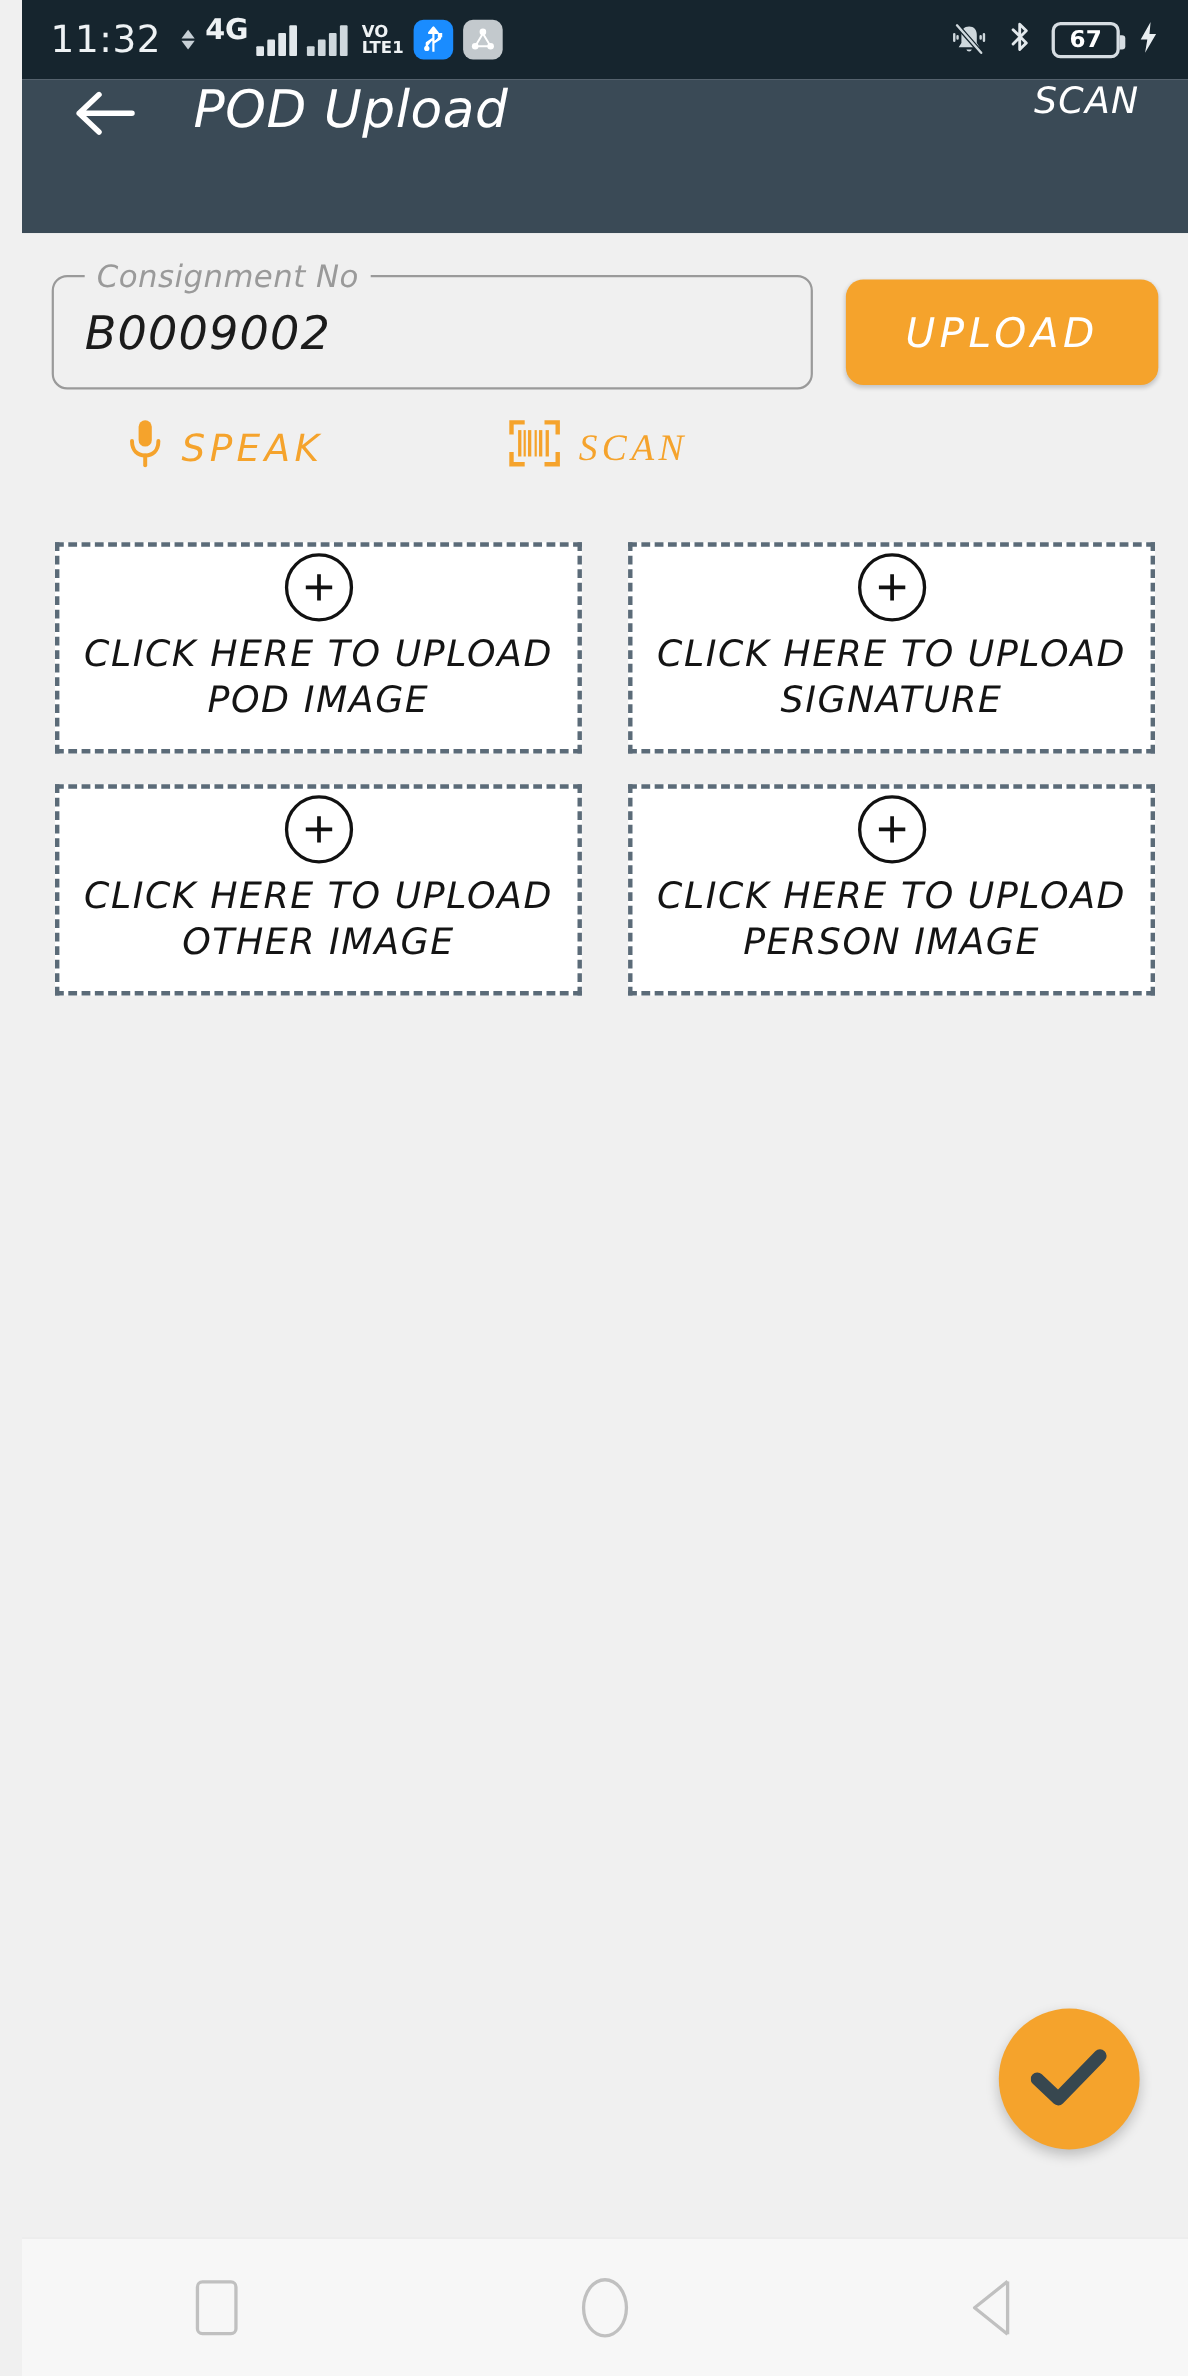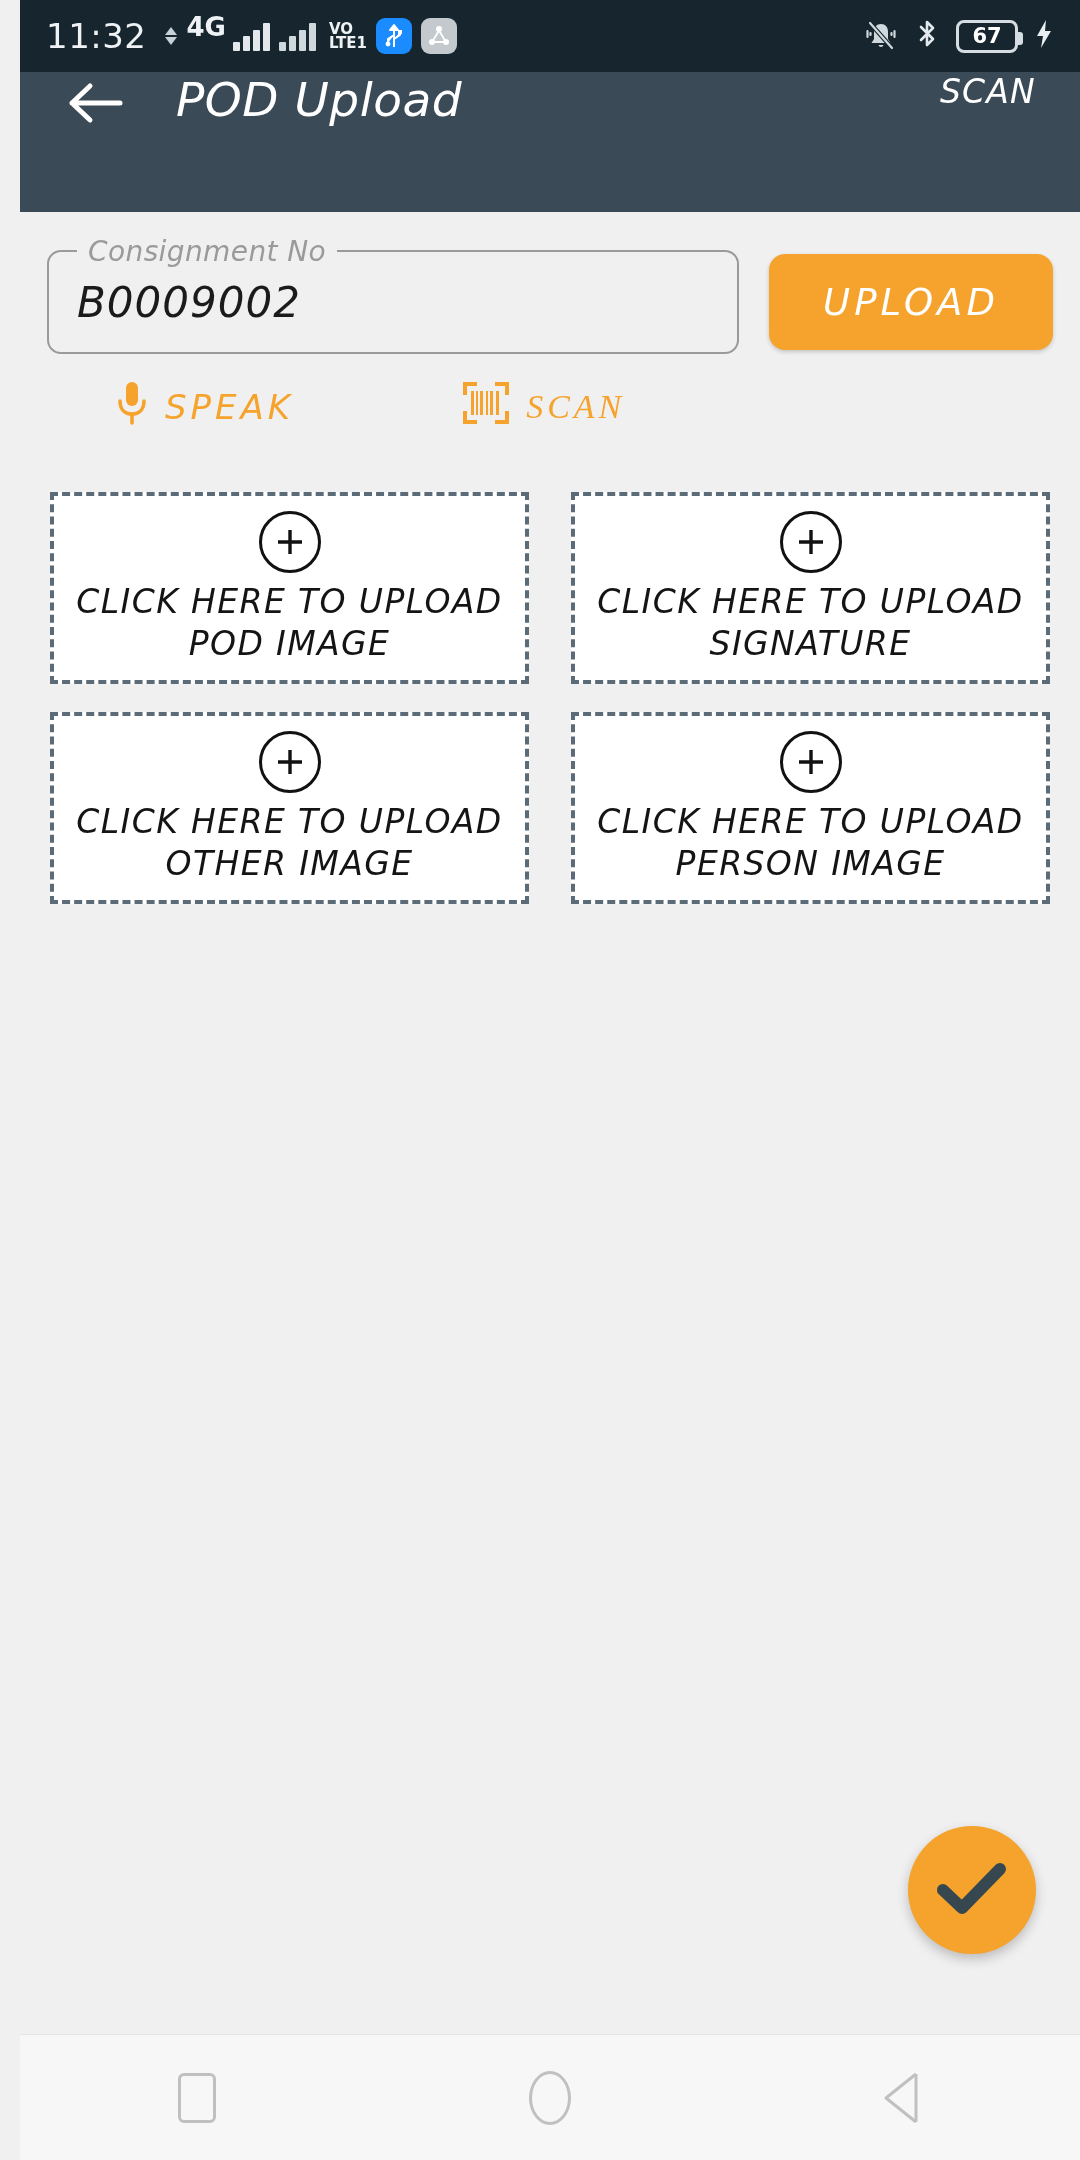--- a/index.html
+++ b/index.html
@@ -170,21 +170,21 @@
     display:grid;
     grid-template-columns:1fr 1fr;
     gap:28px 42px;
     padding:58px 30px 0 30px;
   }
   .tile {
     height:192px;
     background:#ffffff;
     border:4px dashed #5b6b78;
     display:flex; flex-direction:column;
-    align-items:center; justify-content:center;
+    align-items:center; justify-content:flex-start;
     cursor:pointer;
     padding:6px 10px;
   }
   .plus-circle {
     width:62px;height:62px;border:3.5px solid #111;border-radius:50%;
     display:flex;align-items:center;justify-content:center;
     margin-bottom:8px;
   }
   .tile-label {
     text-align:center;

